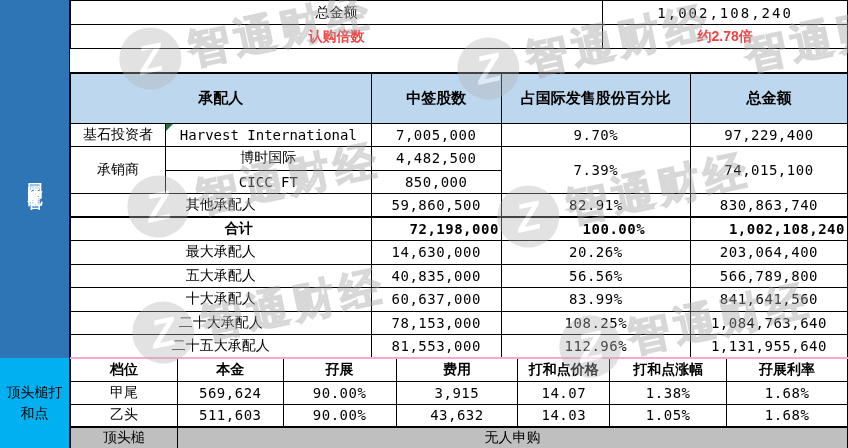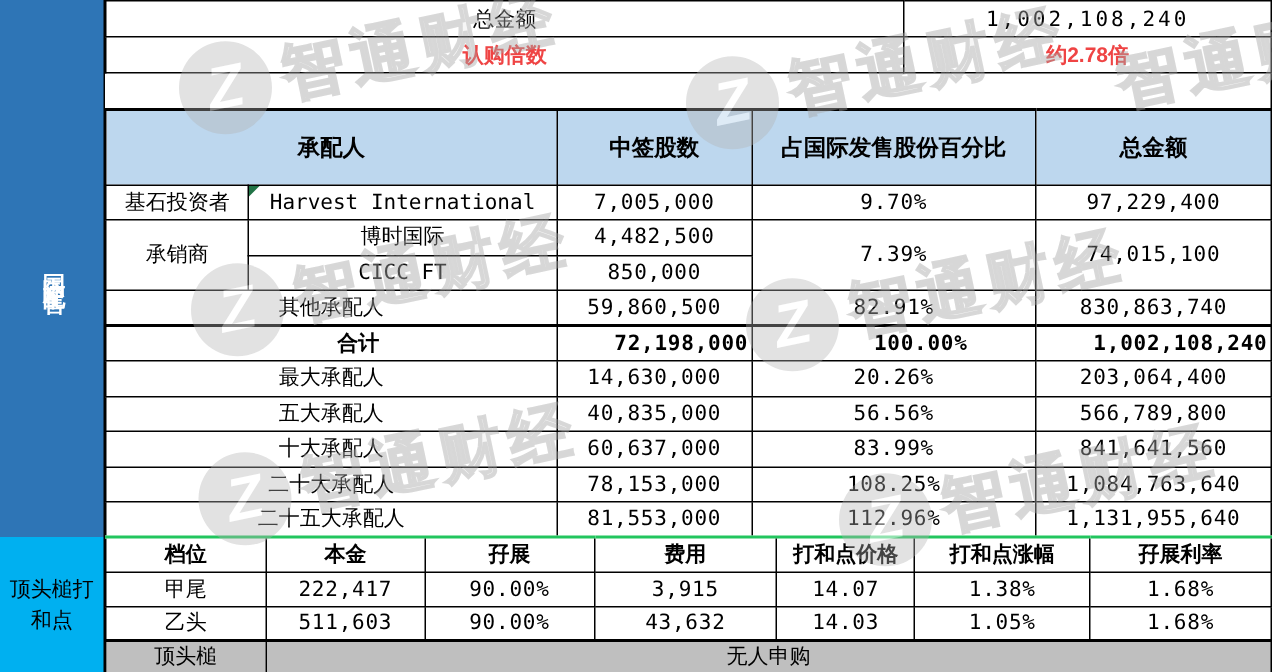--- a/index.html
+++ b/index.html
@@ -36,21 +36,21 @@
   .left{text-align:center;padding-left:2px;}
   .bold{font-weight:bold;padding-left:38px;}
   .red{color:#ef4444;font-weight:bold;}
   .hdr{background:#BDD7EE;font-weight:bold;font-size:15px;}
   .gray{background:#BFBFBF;margin-left:12px;}
   #t1{left:70px;top:0;}
   #t2{left:70px;top:72px;}
   #t3{left:70px;top:357px;}
   #t2 tr.thead td{border-top:2px solid #000;}
   #t2 tr.total td{border-top:2px solid #000;}
-  #t3 tr.bhead td{border-top:2px solid #22c55e;font-weight:bold;}
+  #t3 tr.bhead td{border-top:2px solid #f9a8d4;font-weight:bold;}
   #t3 tr.bfoot td{border-top:2px solid #000;}
   #t1 td{height:24px;}
   #t2 tr.thead td{height:50px;margin-left:17px;}
   #t2 td{height:23.5px;}
   #t3 td{height:23px;}
   #t3 tr.bfoot td{height:22px;}
   
   .cell-rel{position:relative;}
   .tri{
     position:absolute;left:0;top:0;width:0;height:0;
@@ -197,21 +197,21 @@
       <td>档位</td>
       <td>本金</td>
       <td>孖展</td>
       <td>费用</td>
       <td>打和点价格</td>
       <td>打和点涨幅</td>
       <td>孖展利率</td>
     </tr>
     <tr>
       <td>甲尾</td>
-      <td class="num">222,417</td>
+      <td class="num">569,624</td>
       <td class="num">90.00%</td>
       <td class="num">3,915</td>
       <td class="num">14.07</td>
       <td class="num">1.38%</td>
       <td class="num">1.68%</td>
     </tr>
     <tr>
       <td>乙头</td>
       <td class="num">511,603</td>
       <td class="num">90.00%</td>

